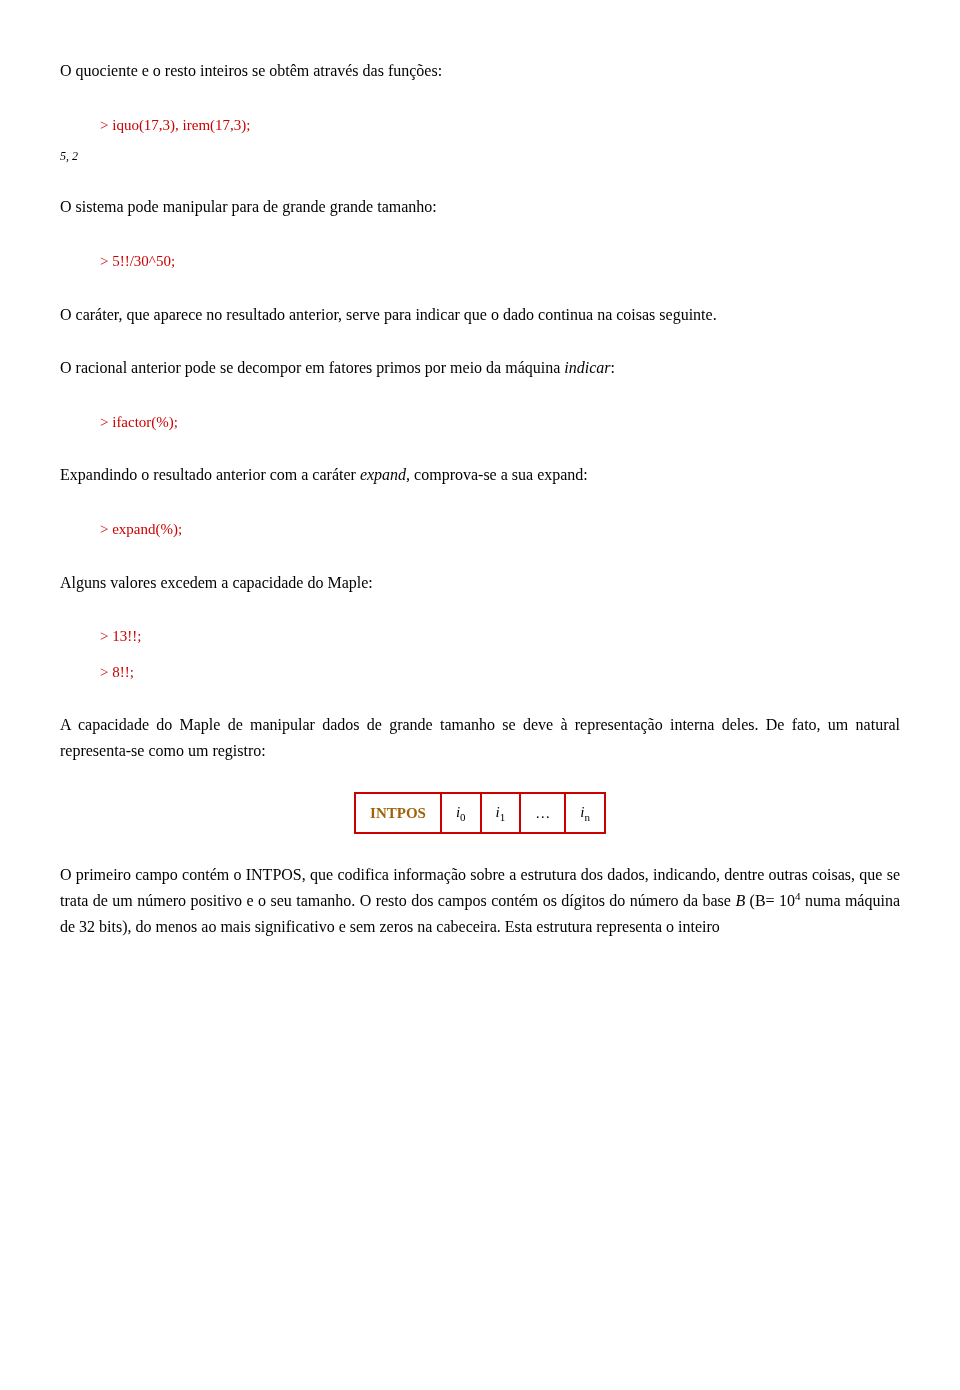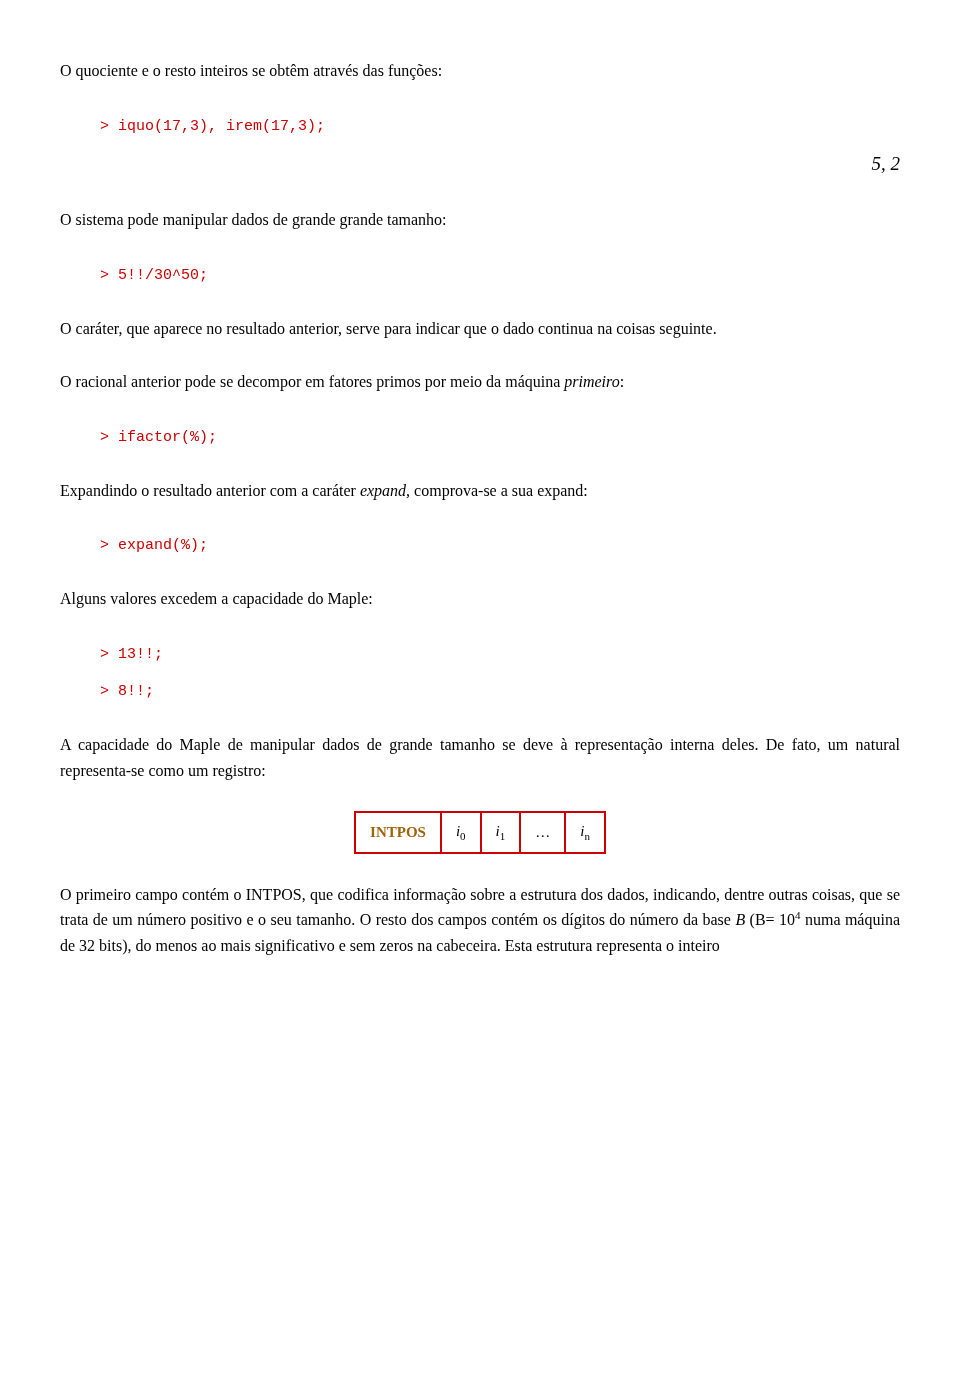--- a/index.html
+++ b/index.html
@@ -10,31 +10,31 @@
     body {
       background: #ffffff;
       font-family: "Times New Roman", Times, serif;
       font-size: 16px;
       color: #000000;
       width: 960px;
       padding: 30px 60px 30px 60px;
       line-height: 1.6;
     }
     .code {
-      font-family: Liberation Mono, monospace;
+      font-family: Liberation Serif, serif;
       color: #cc0000;
       font-size: 15px;
     }
     .code-block {
       margin: 10px 0 10px 40px;
     }
     .result-center {
-      text-align: right;
+      text-align: left;
       margin: 10px 0;
-      font-size: 19px;
+      font-size: 12px;
       font-style: italic;
     }
     p {
       margin: 28px 0;
       text-align: justify;
     }
     .italic {
       font-style: italic;
     }
     .intpos-diagram {
@@ -70,30 +70,30 @@
 <p>O quociente e o resto inteiros se obtêm através das funções:</p>
 
 <div class="code-block">
   <span class="code">&gt; iquo(17,3), irem(17,3);</span>
 </div>
 
 <div class="result-center">
   <span>5, 2</span>
 </div>
 
-<p>O sistema pode manipular dados de grande grande tamanho:</p>
+<p>O sistema pode manipular para de grande grande tamanho:</p>
 
 <div class="code-block">
   <span class="code">&gt; 5!!/30^50;</span>
 </div>
 
 <p>O caráter, que aparece no resultado anterior, serve para indicar que o dado continua na coisas seguinte.</p>
 
 <p>
-  <span>O racional anterior pode se decompor em fatores primos por meio da máquina </span><span class="italic">primeiro</span><span>:</span>
+  <span>O racional anterior pode se decompor em fatores primos por meio da máquina </span><span class="italic">indicar</span><span>:</span>
 </p>
 
 <div class="code-block">
   <span class="code">&gt; ifactor(%);</span>
 </div>
 
 <p>
   <span>Expandindo o resultado anterior com a caráter </span><span class="italic">expand,</span><span> comprova-se a sua expand:</span>
 </p>
 

